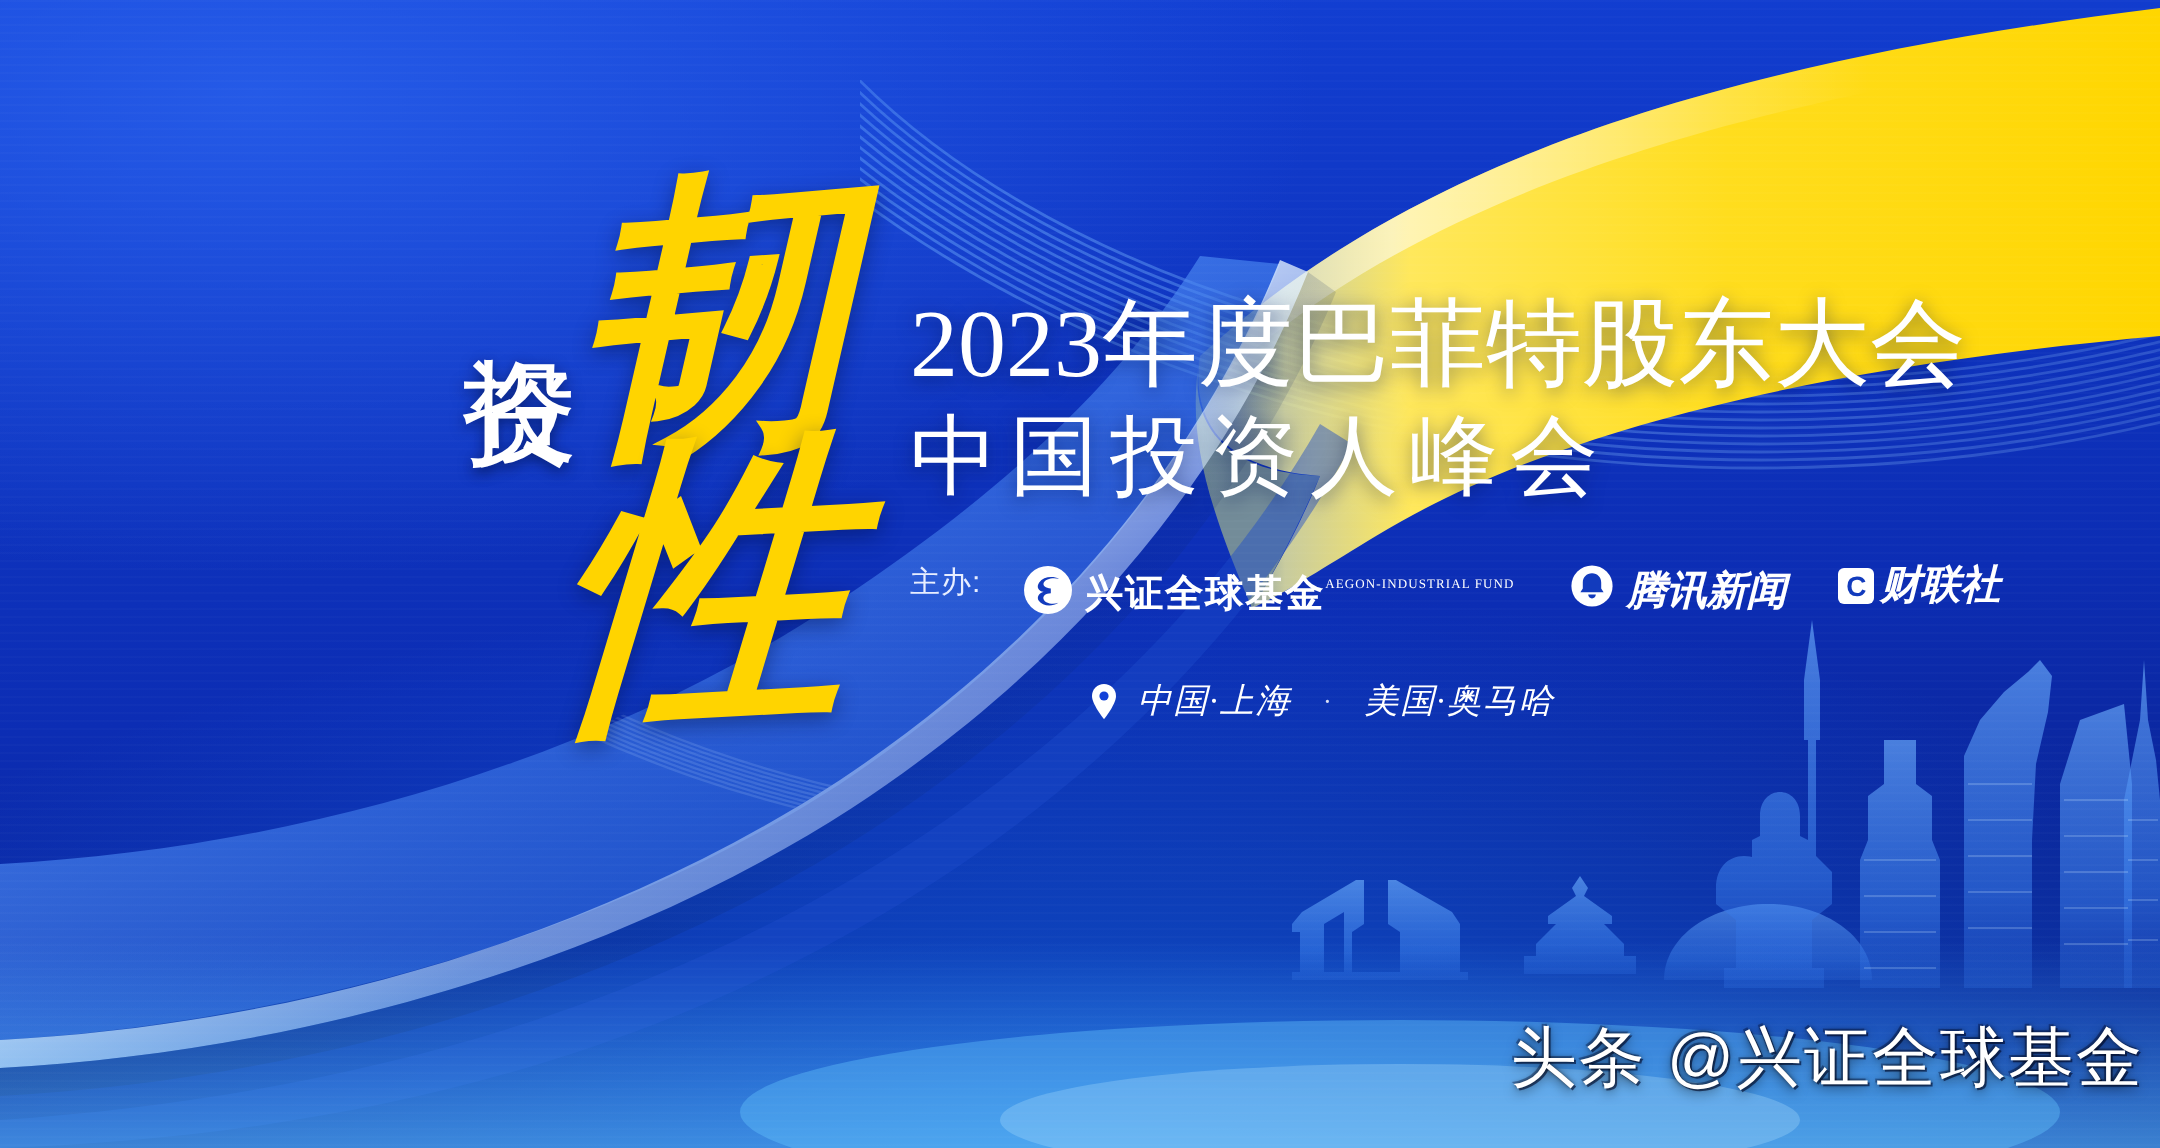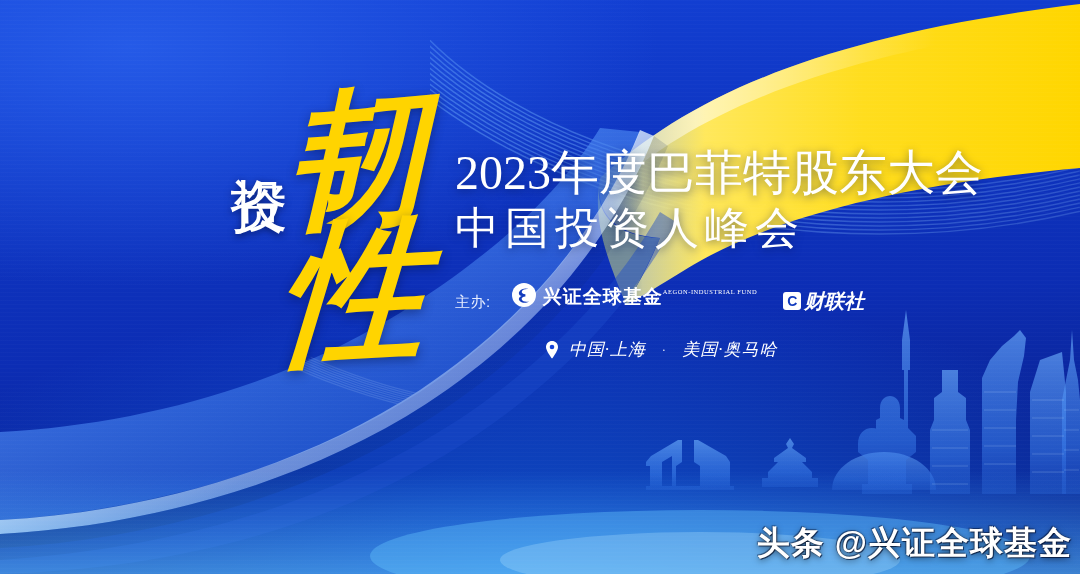--- a/index.html
+++ b/index.html
@@ -39,21 +39,21 @@
   
   .info{position:absolute;left:455px;top:148px;width:430px;}
   .title-1,.title-2{
     color:#ffffff;white-space:nowrap;
     font-family:"Liberation Serif","DejaVu Serif",serif;
     text-shadow:0 2px 9px rgba(0,20,80,.5);
   }
   .title-1{font-size:48px;line-height:50px;letter-spacing:0px;}
   .title-2{font-size:44px;line-height:54px;letter-spacing:6px;margin-top:4px;}
 
-  .sponsors{display:flex;align-items:flex-end;gap:20px;margin-top:26px;white-space:nowrap;}
+  .sponsors{display:flex;align-items:flex-start;gap:20px;margin-top:26px;white-space:nowrap;}
   .sponsor-label{
     color:#e8eeff;font-size:15px;letter-spacing:.5px;
     font-family:"Liberation Sans","DejaVu Sans",sans-serif;
   }
   .logo{display:flex;align-items:center;gap:6px;}
   .logo-mark{flex:0 0 auto;display:block;}
   .logo-txt{display:flex;flex-direction:row;justify-content:center;}
   .logo-cn{
     color:#ffffff;font-size:19px;line-height:20px;font-weight:700;letter-spacing:1px;
     font-family:"Liberation Serif","DejaVu Serif",serif;
@@ -77,22 +77,22 @@
     display:flex;align-items:center;justify-content:center;gap:10px;
     margin-top:26px;padding-right:18px;
     color:#ffffff;font-size:17px;letter-spacing:1px;white-space:nowrap;
     font-family:"Liberation Serif","DejaVu Serif",serif;
     font-style:italic;
   }
   .venue .sep{opacity:.85;padding:0 6px;font-size:13px;}
 
   
   .watermark{
-    position:absolute;right:8px;bottom:8px;
-    color:#ffffff;font-size:33px;font-weight:700;letter-spacing:1px;white-space:nowrap;
+    position:absolute;right:8px;bottom:22px;
+    color:#ffffff;font-size:33px;font-weight:400;letter-spacing:1px;white-space:nowrap;
     font-family:"Liberation Sans","DejaVu Sans",sans-serif;
     text-shadow:0 0 2px rgba(0,0,0,.55),0 2px 6px rgba(0,0,0,.5),
                 1px 1px 0 rgba(0,10,50,.6),-1px -1px 0 rgba(0,10,50,.35);
   }
 </style>
 </head>
 <body>
 
 <div id="poster">
 
@@ -281,20 +281,31 @@
                      C15.0,20.4 11.6,19.6 10.8,17.6 C10.2,16.0 11.8,14.6 14.4,14.6
                      L14.4,12.2 C11.8,12.2 10.2,10.9 10.9,9.3 C11.8,7.3 15.4,6.6 18.6,7.4 Z" fill="#123bbd"></path>
           </svg>
         </span>
         <span class="logo-txt">
           <span class="logo-cn">兴证全球基金</span>
           <span class="logo-en">AEGON-INDUSTRIAL FUND</span>
         </span>
       </span>
 
+      <span class="logo" style="margin-left:8px;">
+        <span class="logo-mark">
+          <svg width="22" height="22" viewBox="0 0 22 22">
+            <circle cx="11" cy="11" r="10.3" fill="#ffffff"></circle>
+            <path d="M11,4.6 C8.3,4.6 6.4,6.6 6.4,9.2 L6.4,12.2 L5.2,14.1 L16.8,14.1 L15.6,12.2
+                     L15.6,9.2 C15.6,6.6 13.7,4.6 11,4.6 Z" fill="#123bbd"></path>
+            <path d="M9.1,15.3 C9.1,16.4 9.9,17.2 11,17.2 C12.1,17.2 12.9,16.4 12.9,15.3 Z" fill="#123bbd"></path>
+          </svg>
+        </span>
+        <span class="logo-cn-ital">腾讯新闻</span>
+      </span>
 
       <span class="logo" style="margin-left:6px;gap:3px;">
         <span class="logo-badge">C</span>
         <span class="logo-cn-ital">财联社</span>
       </span>
     </div>
 
     <div class="venue">
       <span style="display:inline-flex;">
         <svg width="14" height="18" viewBox="0 0 14 18">

